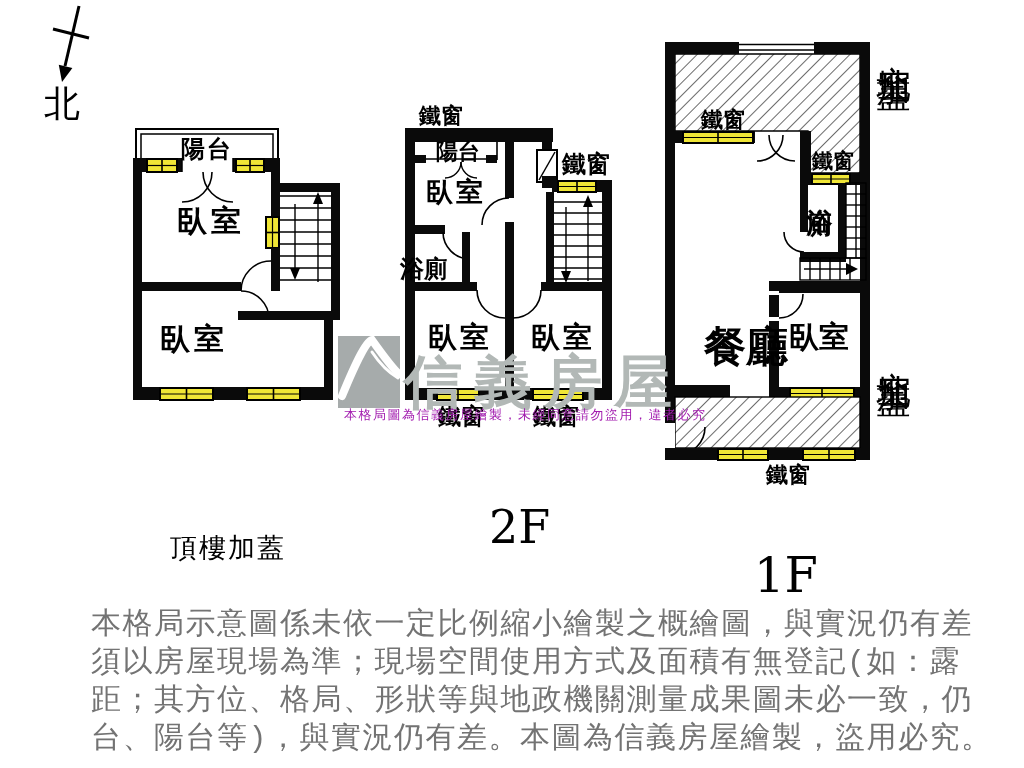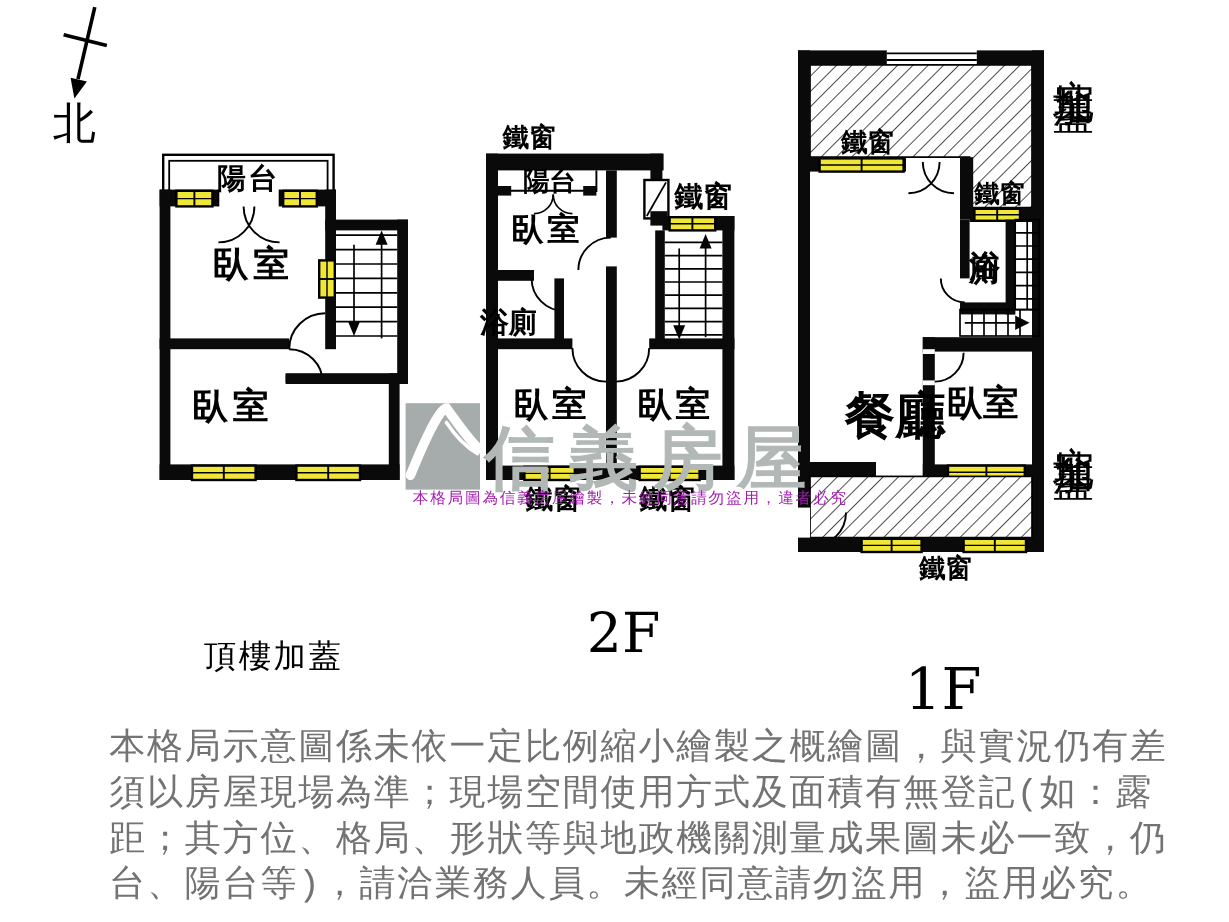--- a/index.html
+++ b/index.html
@@ -292,16 +292,16 @@
   <div class="lbl floorlbl vert" style="left:877px;top:38px;font-size:34px;height:160px;letter-spacing:4px;">空地加蓋</div>
   <div class="lbl floorlbl vert" style="left:877px;top:344px;font-size:34px;height:160px;letter-spacing:4px;">空地加蓋</div>
 
   <div class="wm-brand">信義房屋</div>
   <div class="wm-notice">本格局圖為信義房屋繪製，未經同意請勿盜用，違者必究</div>
 
   <div class="disc">
     <div>本格局示意圖係未依一定比例縮小繪製之概繪圖，與實況仍有差</div>
     <div>須以房屋現場為準；現場空間使用方式及面積有無登記(如：露</div>
     <div>距；其方位、格局、形狀等與地政機關測量成果圖未必一致，仍</div>
-    <div>台、陽台等)，請洽業務人員。未經同意請勿盜用，盜用必究。</div>
+    <div>台、陽台等)，與實況仍有差。本圖為信義房屋繪製，盜用必究。</div>
   </div>
 
 </div>
 
 </body></html>

